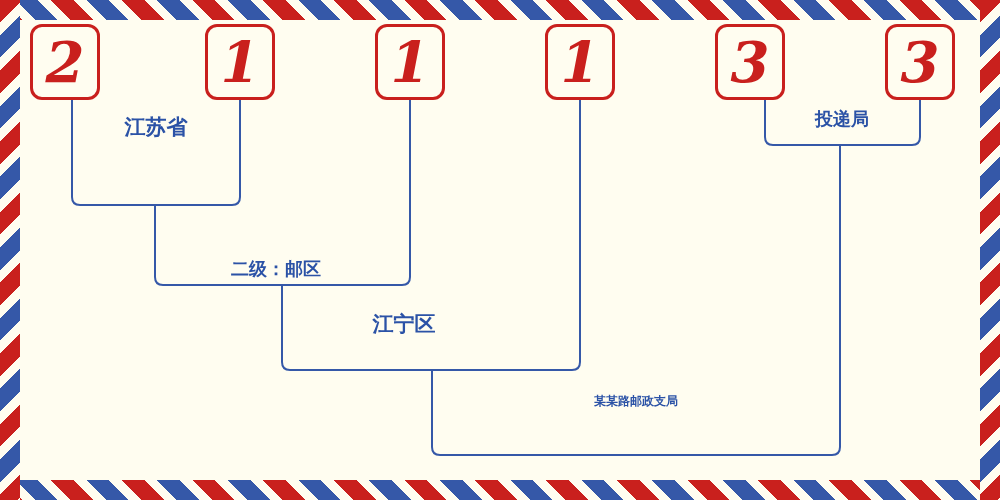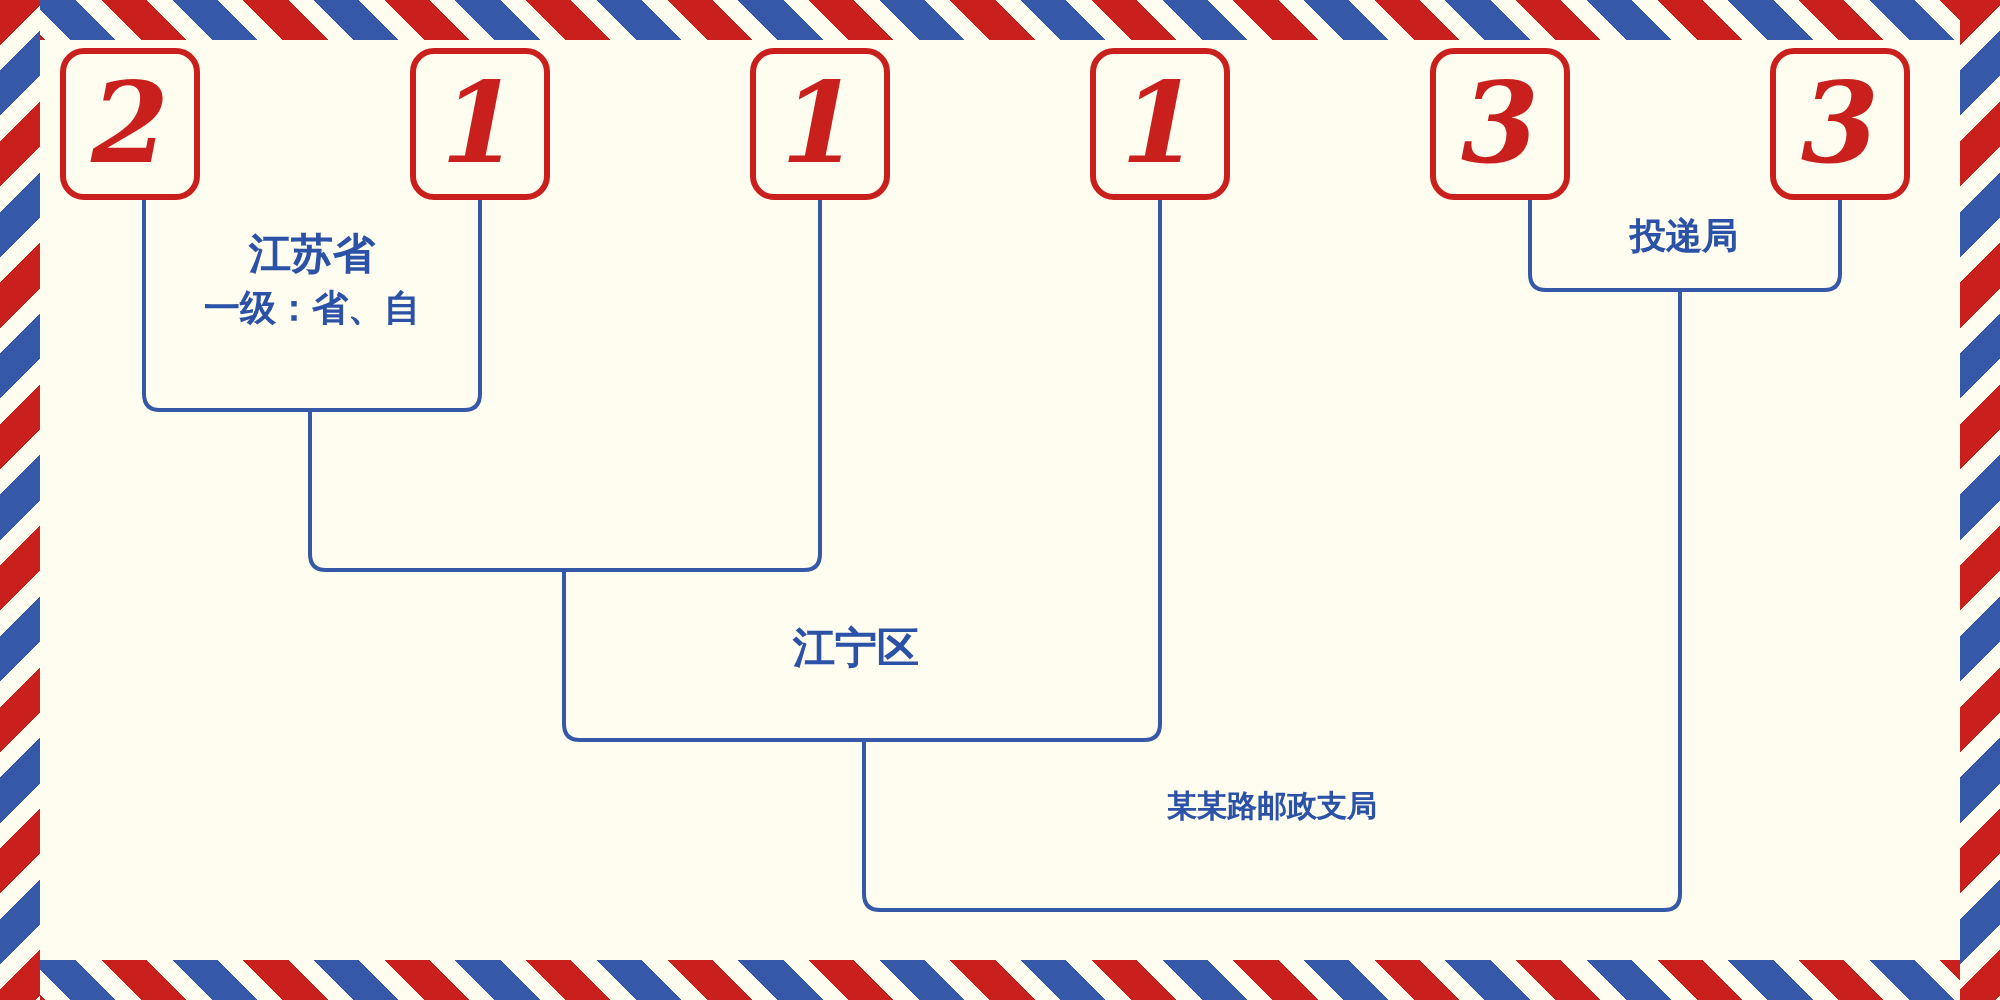--- a/index.html
+++ b/index.html
@@ -42,21 +42,21 @@
   svg.connectors path{fill:none;stroke:var(--blue-line);stroke-width:2;}
 
   
   .lbl{
     position:absolute;transform:translateX(-50%);
     color:var(--blue-text);font-weight:bold;
     white-space:nowrap;text-align:center;line-height:1.3;
   }
   .lbl-name{font-size:21px;}
   .lbl-level{font-size:18px;text-align:right;}
-  .lbl-small{font-size:15px;}
+  .lbl-small{font-size:12px;}
 
   .badge{
     position:absolute;left:35px;top:420px;
     background:var(--red);color:#ffffff;
     font-size:18px;font-weight:bold;
     padding:8px 20px;white-space:nowrap;
   }
 </style>
 </head>
 <body>
@@ -91,25 +91,25 @@
   <div class="digit-box" style="left:715px">
     <span class="digit">3</span>
   </div>
   <div class="digit-box" style="left:885px">
     <span class="digit">3</span>
   </div>
 
   <div class="lbl lbl-name" style="left:156px;top:114px">江苏省</div>
 
   <div class="lbl lbl-level" style="left:156px;top:143px">
-    <span style="display:block">一级：省、自</span>
   </div>
 
+  <div class="lbl lbl-level" style="left:276px;top:257px">二级：邮区</div>
 
-  <div class="lbl lbl-name" style="left:428px;top:311px">江宁区</div>
+  <div class="lbl lbl-name" style="left:404px;top:311px">江宁区</div>
 
 
   <div class="lbl lbl-small" style="left:636px;top:394px">某某路邮政支局</div>
 
 
   <div class="lbl lbl-level" style="left:842px;top:107px">投递局</div>
 
 
 </div>
 

